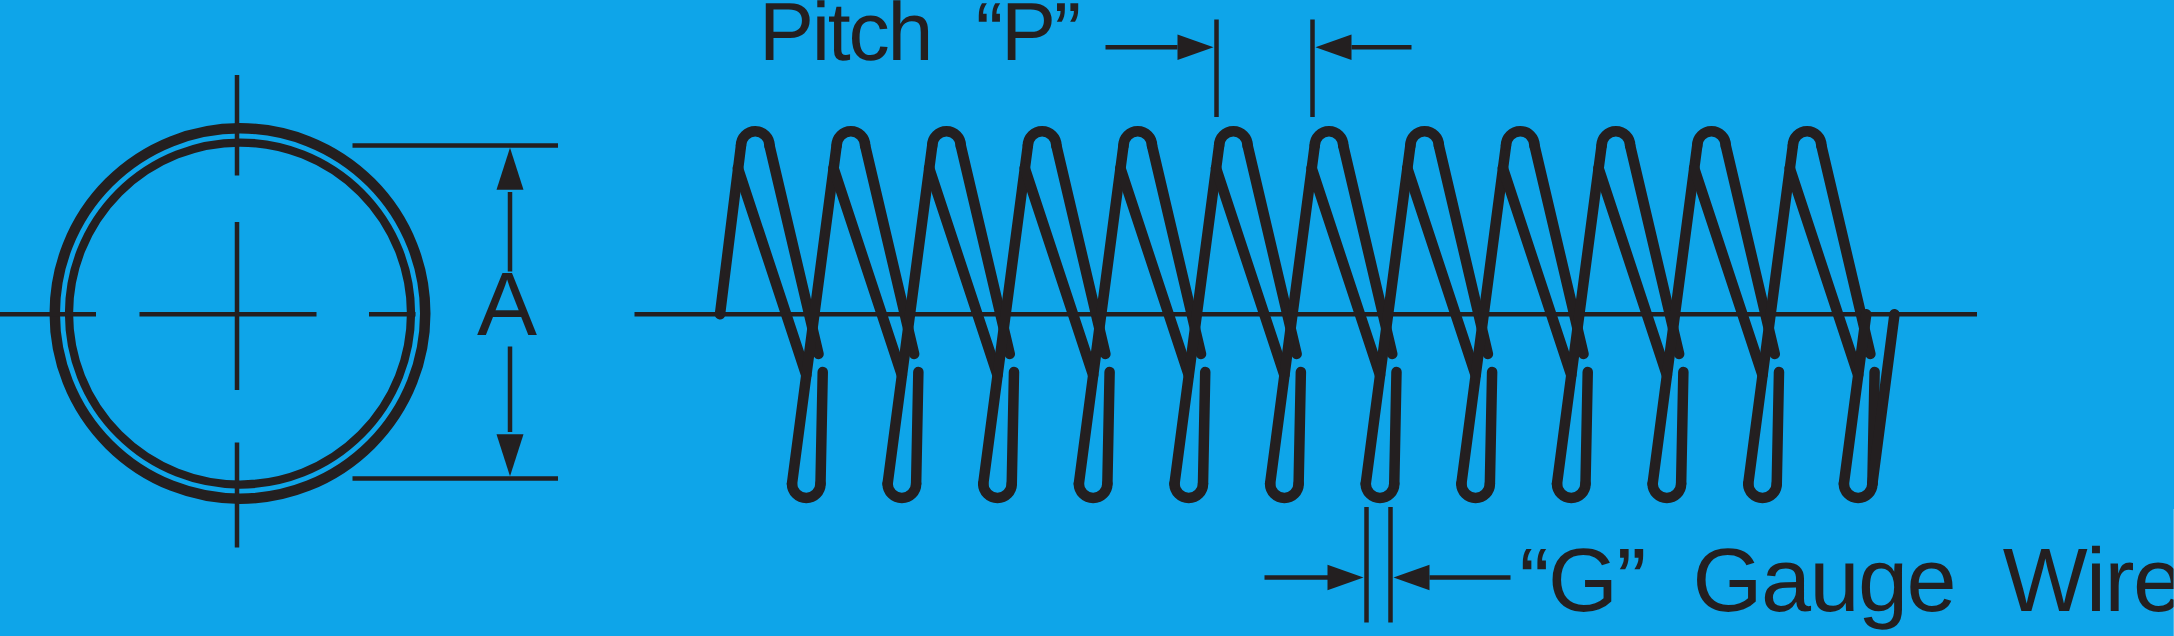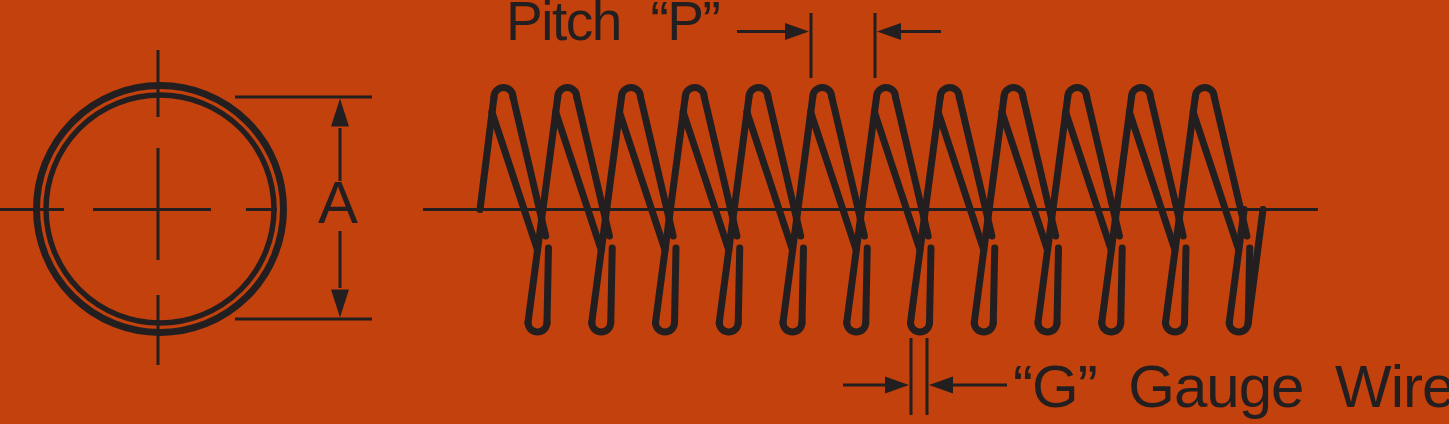--- a/index.html
+++ b/index.html
@@ -1,17 +1,17 @@
 <!DOCTYPE html>
 <html><head>
 <meta charset="utf-8">
 <style>
   html,body{margin:0;padding:0;}
   body{background:#ffffff;font-family:"Liberation Sans",sans-serif;}
-  #stage{position:relative;width:1449px;height:424px;background:#c2410c;overflow:hidden;}
+  #stage{position:relative;width:1449px;height:424px;background:#0ea5e9;overflow:hidden;}
   #stage svg{position:absolute;left:0;top:0;}
   .lbl{position:absolute;color:#231f20;line-height:1;white-space:pre;}
   .lbl-pitch{left:506px;top:-6px;font-size:55px;letter-spacing:-1.5px;word-spacing:16px;}
   .lbl-a{left:318px;top:173px;font-size:60px;}
   .lbl-gauge{left:1013px;top:357px;font-size:60px;letter-spacing:-1px;word-spacing:16px;}
 </style>
 </head>
 <body>
 
 <div id="stage">

